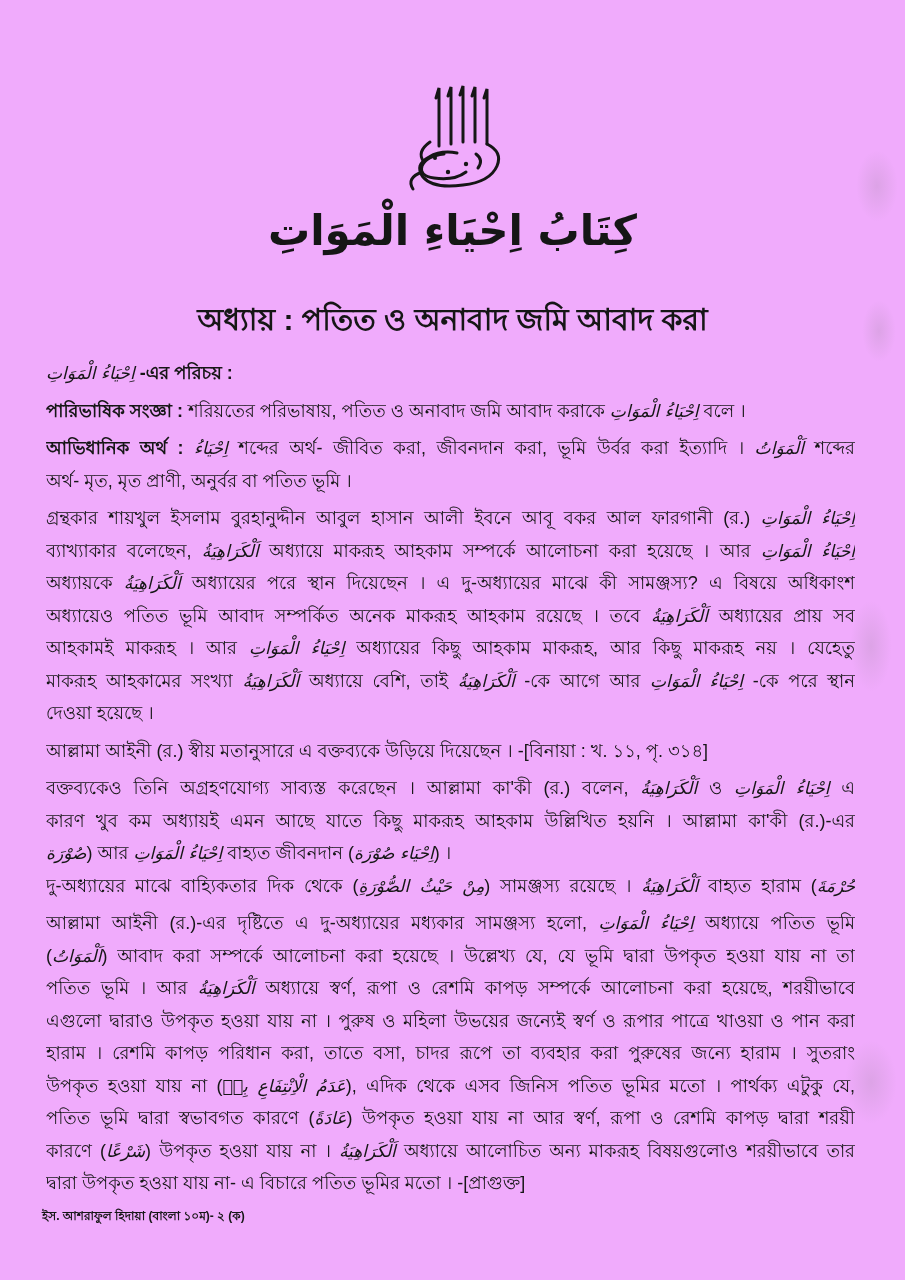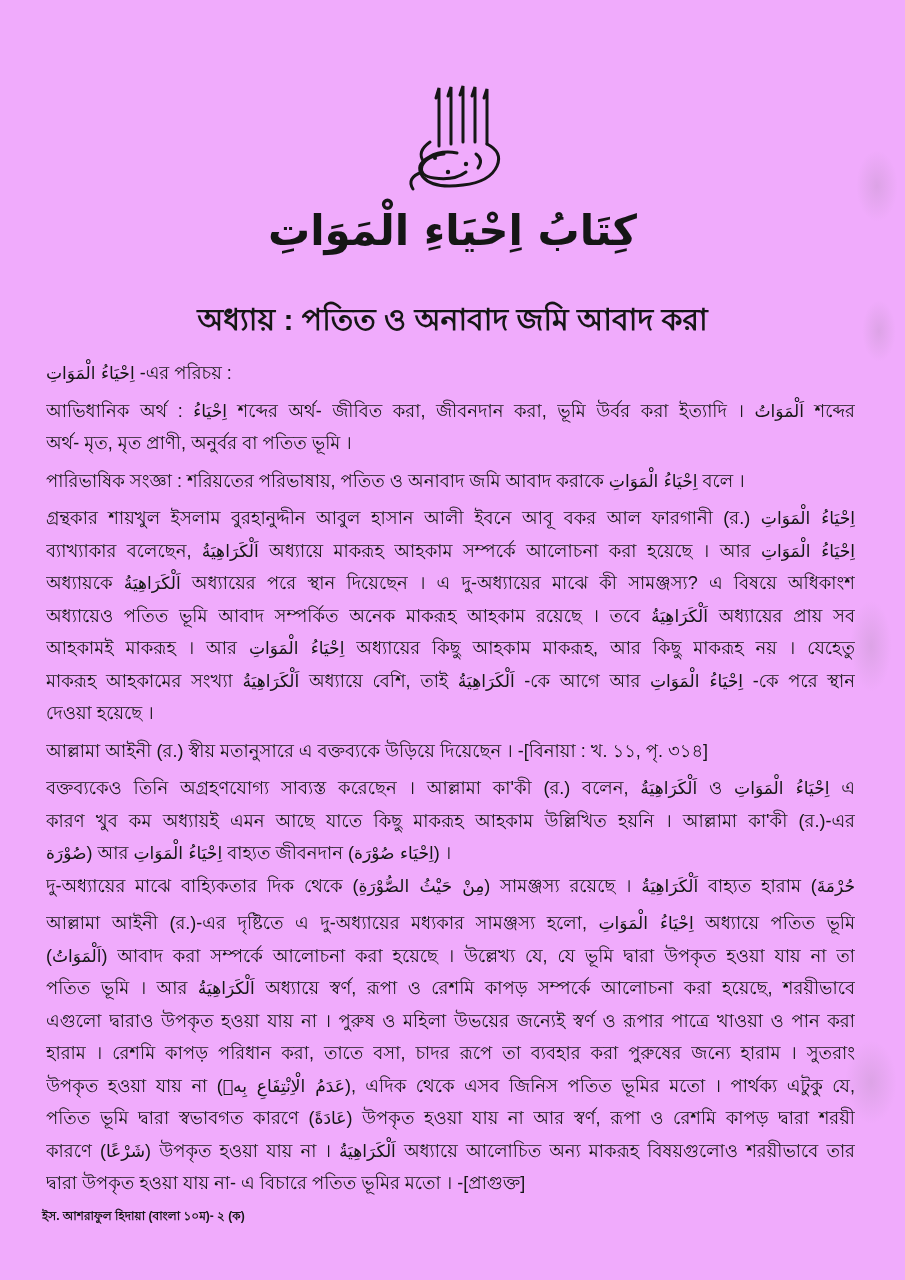--- a/index.html
+++ b/index.html
@@ -36,22 +36,22 @@
     overflow:hidden;
     font-size:18px;
   }
   .block{margin:0 0 5px 0;}
   .line{
     line-height:32.5px;
     text-align:justify;
     text-align-last:justify;
   }
   .line.last{text-align-last:left;}
-  .line .b{font-weight:400;margin-top:10px;}
-  .line .ar{font-size:0.95em;}
+  .line .b{font-weight:700;margin-top:10px;}
+  .line .ar{font-size:0.95em;font-style:italic;}
   .page-footer{
     position:absolute;top:1207px;left:42px;
     font-size:12px;font-weight:700;
   }
   .smudge{
     position:absolute;
     background:radial-gradient(ellipse at center, rgba(120,120,118,.16), rgba(120,120,118,0) 70%);
     pointer-events:none;
   }
 </style>
@@ -84,25 +84,25 @@
 
   <div class="kitab-title ar" dir="rtl">كِتَابُ اِحْيَاءِ الْمَوَاتِ</div>
 
   <div class="chapter-heading">অধ্যায় : পতিত ও অনাবাদ জমি আবাদ করা</div>
 
   <div class="body-text">
       <div class="block">
         <div class="line last"><span class="ar">اِحْيَاءُ الْمَوَاتِ</span><span class="bn b"> -এর পরিচয় :</span></div>
       </div>
       <div class="block">
+        <div class="line last"><span class="bn b">পারিভাষিক সংজ্ঞা : </span><span class="bn">শরিয়তের পরিভাষায়, পতিত ও অনাবাদ জমি আবাদ করাকে </span><span class="ar">اِحْيَاءُ الْمَوَاتِ</span><span class="bn"> বলে ।</span></div>
+      </div>
+      <div class="block">
         <div class="line"><span class="bn b">আভিধানিক অর্থ : </span><span class="ar">اِحْيَاءُ</span><span class="bn"> শব্দের অর্থ- জীবিত করা, জীবনদান করা, ভূমি উর্বর করা ইত্যাদি । </span><span class="ar">اَلْمَوَاتُ</span><span class="bn"> শব্দের</span></div>
         <div class="line last"><span class="bn">অর্থ- মৃত, মৃত প্রাণী, অনুর্বর বা পতিত ভূমি ।</span></div>
-      </div>
-      <div class="block">
-        <div class="line last"><span class="bn b">পারিভাষিক সংজ্ঞা : </span><span class="bn">শরিয়তের পরিভাষায়, পতিত ও অনাবাদ জমি আবাদ করাকে </span><span class="ar">اِحْيَاءُ الْمَوَاتِ</span><span class="bn"> বলে ।</span></div>
       </div>
       <div class="block">
         <div class="line"><span class="bn">গ্রন্থকার শায়খুল ইসলাম বুরহানুদ্দীন আবুল হাসান আলী ইবনে আবূ বকর আল ফারগানী (র.) </span><span class="ar">اِحْيَاءُ الْمَوَاتِ</span></div>
         <div class="line"><span class="bn">ব্যাখ্যাকার বলেছেন, </span><span class="ar">اَلْكَرَاهِيَةُ</span><span class="bn"> অধ্যায়ে মাকরূহ আহকাম সম্পর্কে আলোচনা করা হয়েছে । আর </span><span class="ar">اِحْيَاءُ الْمَوَاتِ</span></div>
         <div class="line"><span class="bn">অধ্যায়কে </span><span class="ar">اَلْكَرَاهِيَةُ</span><span class="bn"> অধ্যায়ের পরে স্থান দিয়েছেন । এ দু-অধ্যায়ের মাঝে কী সামঞ্জস্য? এ বিষয়ে অধিকাংশ</span></div>
         <div class="line"><span class="bn">অধ্যায়েও পতিত ভূমি আবাদ সম্পর্কিত অনেক মাকরূহ আহকাম রয়েছে । তবে </span><span class="ar">اَلْكَرَاهِيَةُ</span><span class="bn"> অধ্যায়ের প্রায় সব</span></div>
         <div class="line"><span class="bn">আহকামই মাকরূহ । আর </span><span class="ar">اِحْيَاءُ الْمَوَاتِ</span><span class="bn"> অধ্যায়ের কিছু আহকাম মাকরূহ, আর কিছু মাকরূহ নয় । যেহেতু</span></div>
         <div class="line"><span class="bn">মাকরূহ আহকামের সংখ্যা </span><span class="ar">اَلْكَرَاهِيَةُ</span><span class="bn"> অধ্যায়ে বেশি, তাই </span><span class="ar">اَلْكَرَاهِيَةُ</span><span class="bn"> -কে আগে আর </span><span class="ar">اِحْيَاءُ الْمَوَاتِ</span><span class="bn"> -কে পরে স্থান</span></div>
         <div class="line last"><span class="bn">দেওয়া হয়েছে ।</span></div>
       </div>

